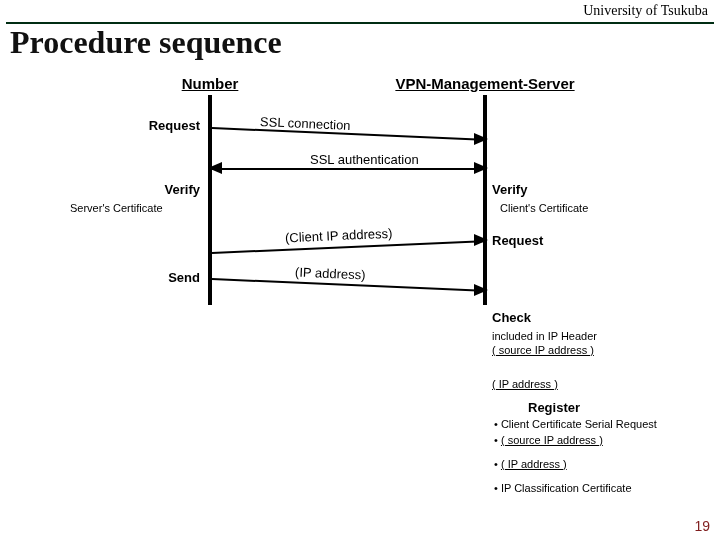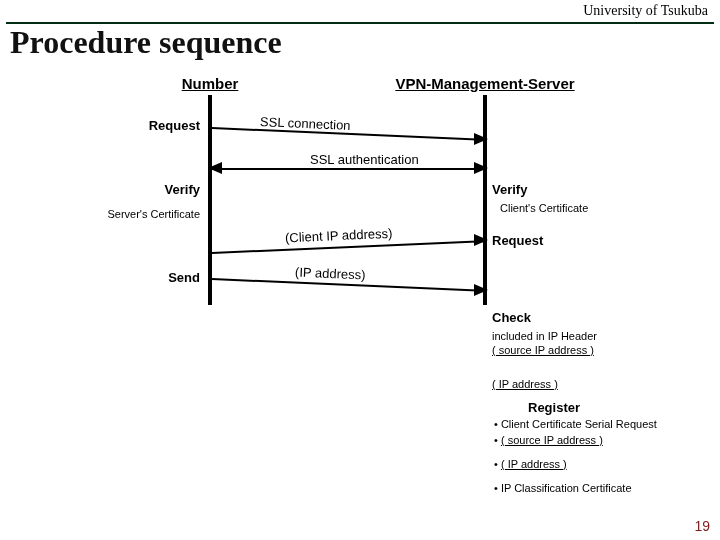--- a/index.html
+++ b/index.html
@@ -122,21 +122,21 @@
 <div class="title">Procedure sequence</div>
 
 <div class="colhead" style="left:160px; width:100px;">Number</div>
 <div class="colhead" style="left:380px; width:210px;">VPN-Management-Server</div>
 
 <div class="lifeline" style="left:208px;"></div>
 <div class="lifeline" style="left:483px;"></div>
 
 <div class="leftlabel" style="top:118px; left:40px; width:160px;">Request</div>
 <div class="leftlabel" style="top:182px; left:40px; width:160px;">Verify</div>
-<div class="sublabel" style="top:208px; left:70px; width:130px; text-align:right;">Server's Certificate</div>
+<div class="sublabel" style="top:202px; left:70px; width:130px; text-align:left;">Server's Certificate</div>
 <div class="leftlabel" style="top:270px; left:40px; width:160px;">Send</div>
 
 <div class="arrow" style="left:212px; top:127px; width:271px; transform-origin: left center; transform: rotate(2.5deg);"></div>
 <div class="arrowhead right global" style="left:474px; top:133px;"></div>
 <div class="msglabel" style="left:260px; top:116px; transform: rotate(2.5deg);">SSL connection</div>
 
 <div class="arrow" style="left:212px; top:168px; width:271px;"></div>
 
 <div class="arrowhead right global" style="left:474px; top:162px;"></div>
 

